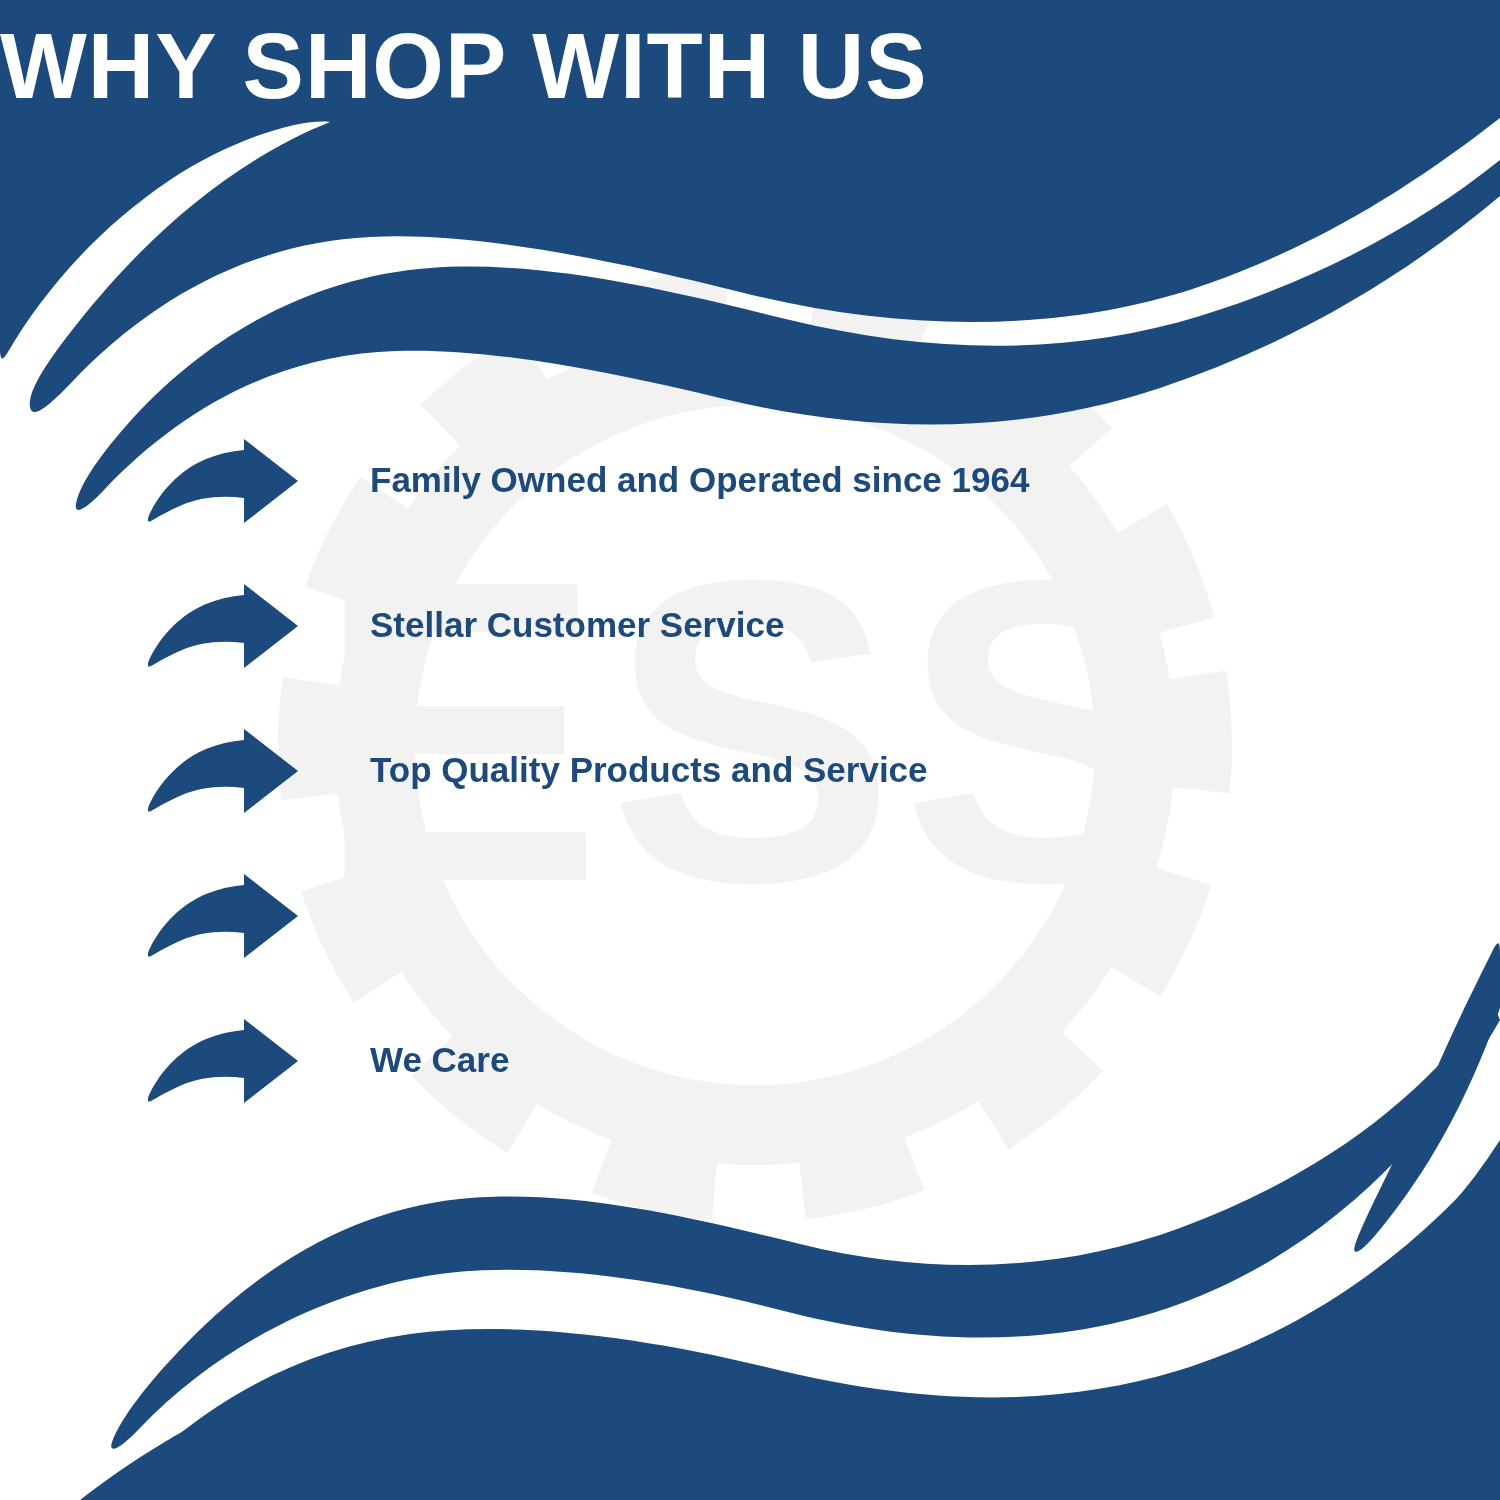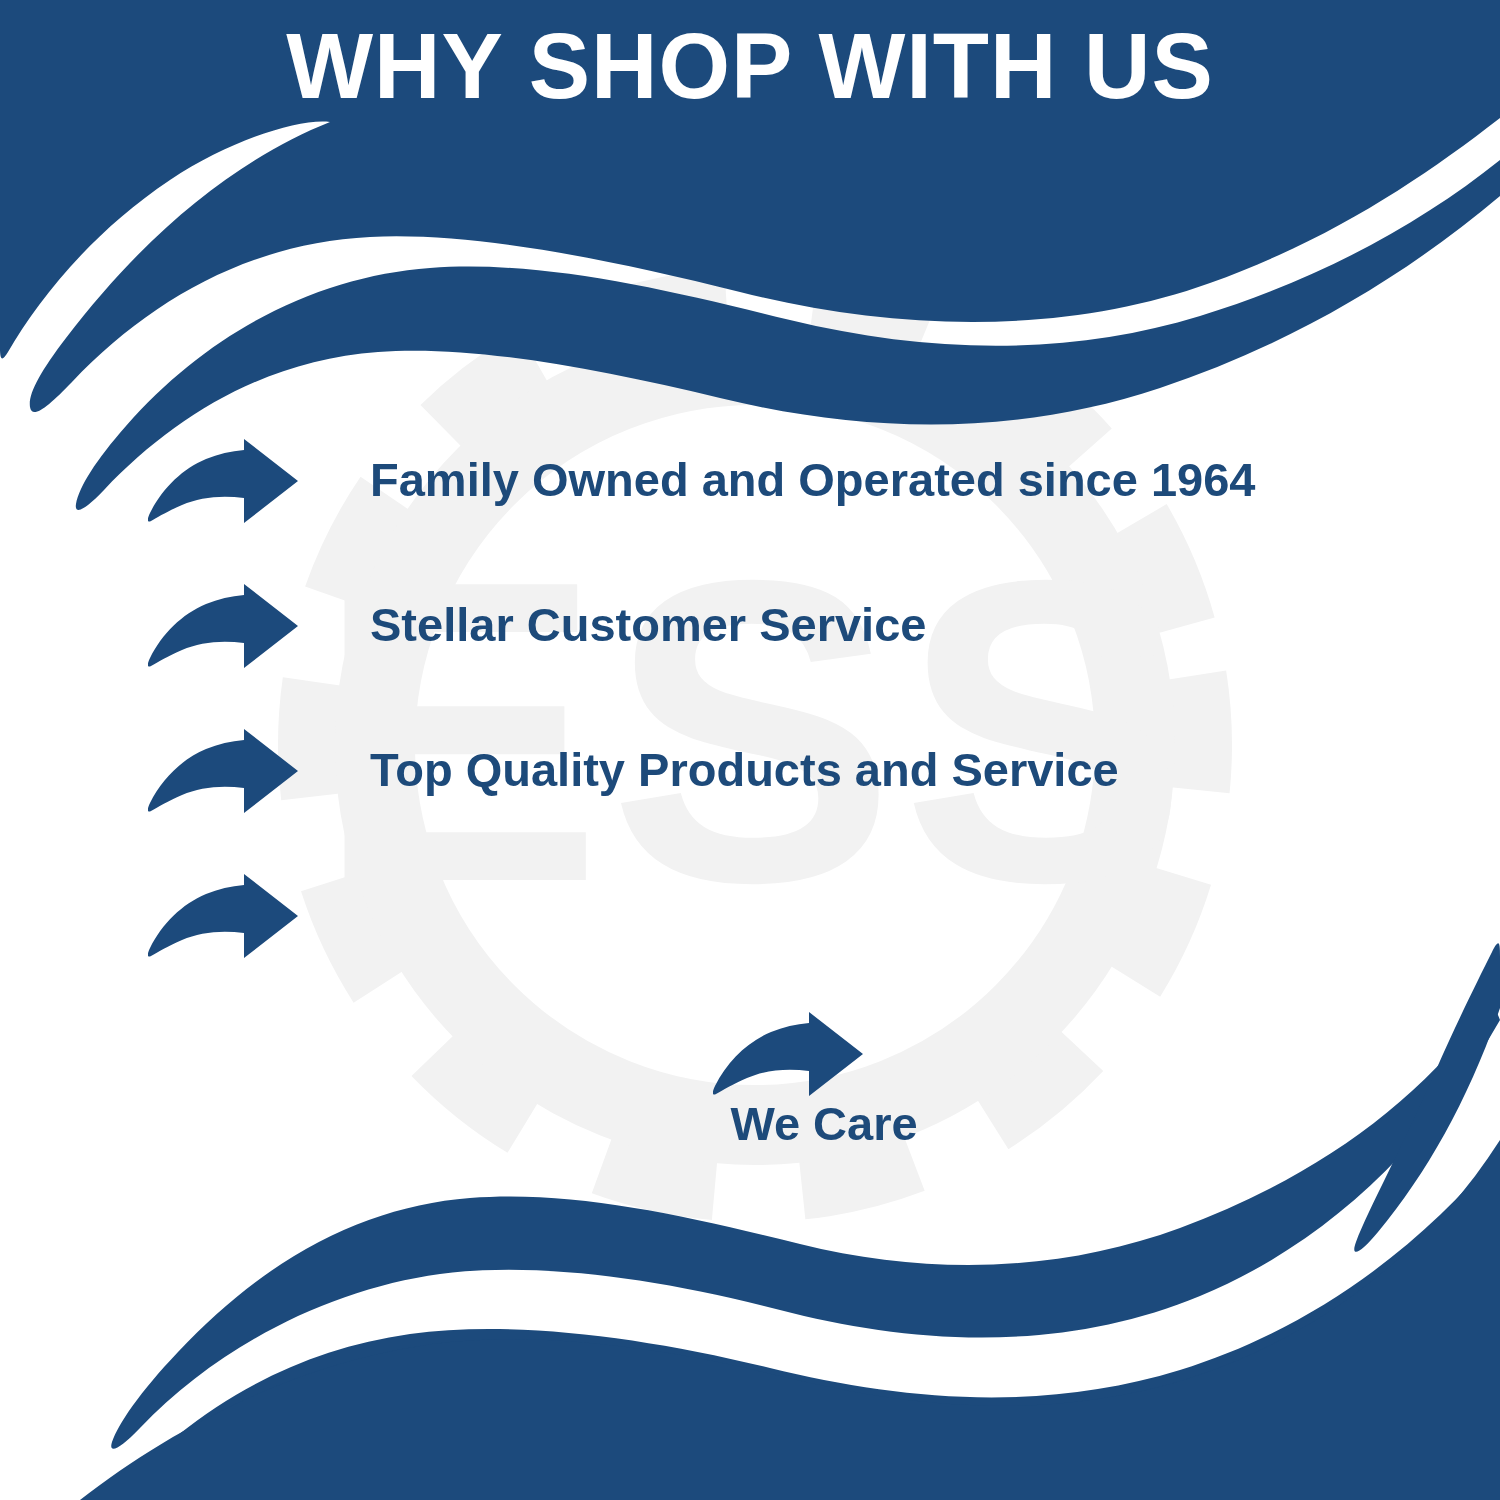--- a/index.html
+++ b/index.html
@@ -37,21 +37,21 @@
     font-family: "Liberation Sans", "DejaVu Sans", sans-serif;
     font-weight: bold;
   }
 
   
   #title-bar {
     position: absolute;
     left: 0;
     top: 18px;
     width: 1500px;
-    text-align: center;
+    text-align: left;
     z-index: 5;
   }
   #page-title {
     display: inline-block;
     color: #ffffff;
     font-size: 92px;
     line-height: 96px;
     font-weight: bold;
     letter-spacing: 1px;
     white-space: nowrap;
@@ -66,32 +66,32 @@
     z-index: 4;
   }
   .benefit-row {
     display: flex;
     align-items: center;
     height: 100px;
     margin-bottom: 45px;
     padding-left: 148px;
     box-sizing: border-box;
   }
-  .benefit-row:last-child { margin-bottom: 0; flex-direction: column; }
+  .benefit-row:last-child { margin-bottom: 0; }
 
   .arrow-wrap {
     flex: 0 0 auto;
     width: 156px;
     height: 86px;
     margin-right: 66px;
     display: block;
   }
   .benefit-label {
     color: #1d4a7a;
-    font-size: 47px;
+    font-size: 35px;
     line-height: 56px;
     font-weight: bold;
     white-space: nowrap;
   }
 </style>
 </head>
 <body>
 
 <div id="canvas">
 

